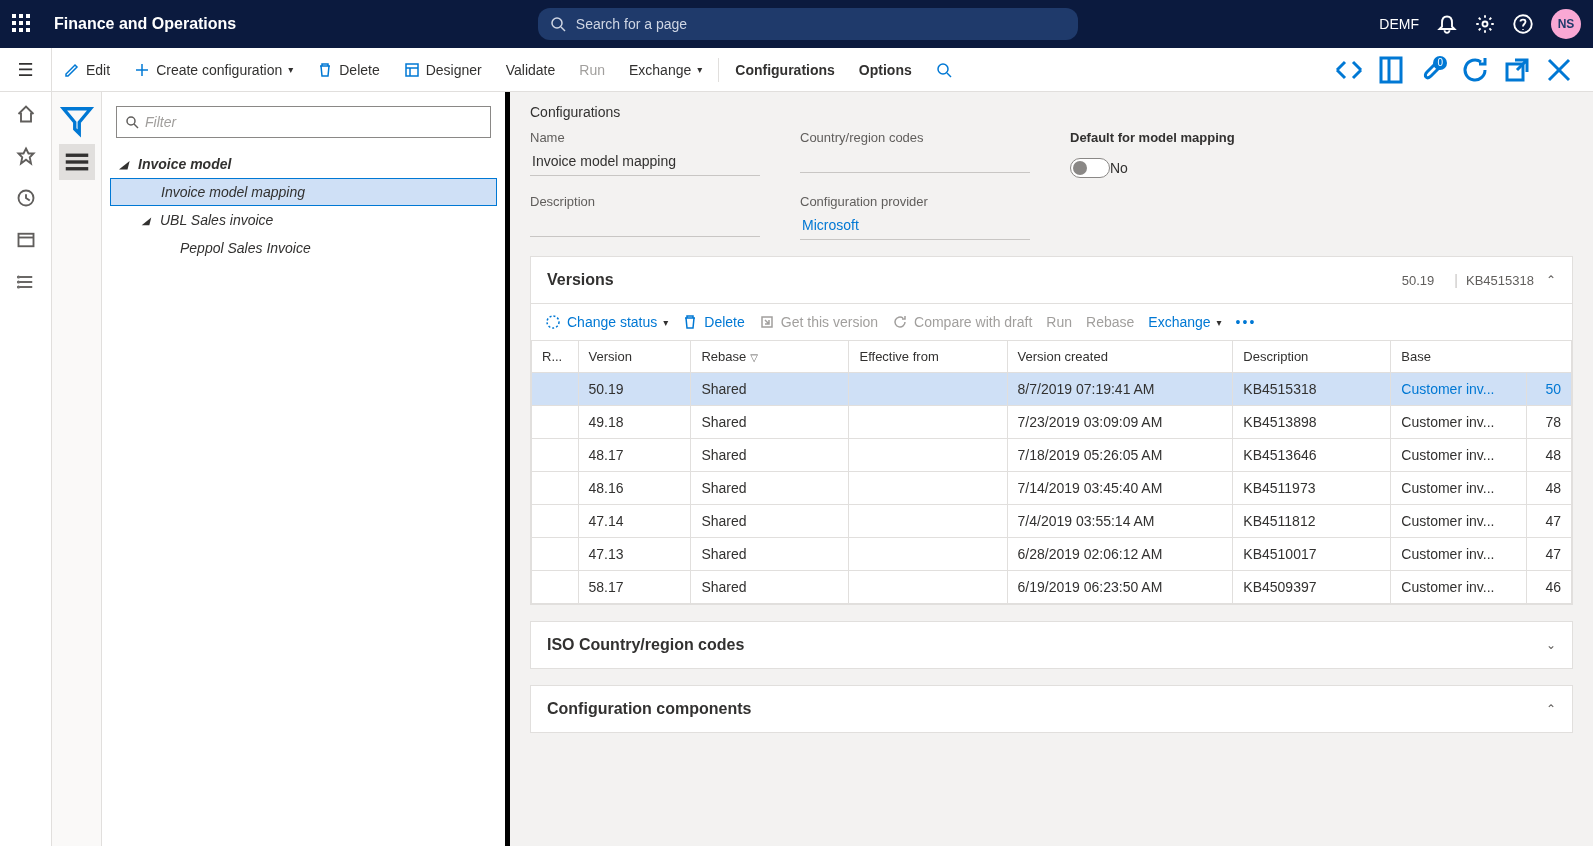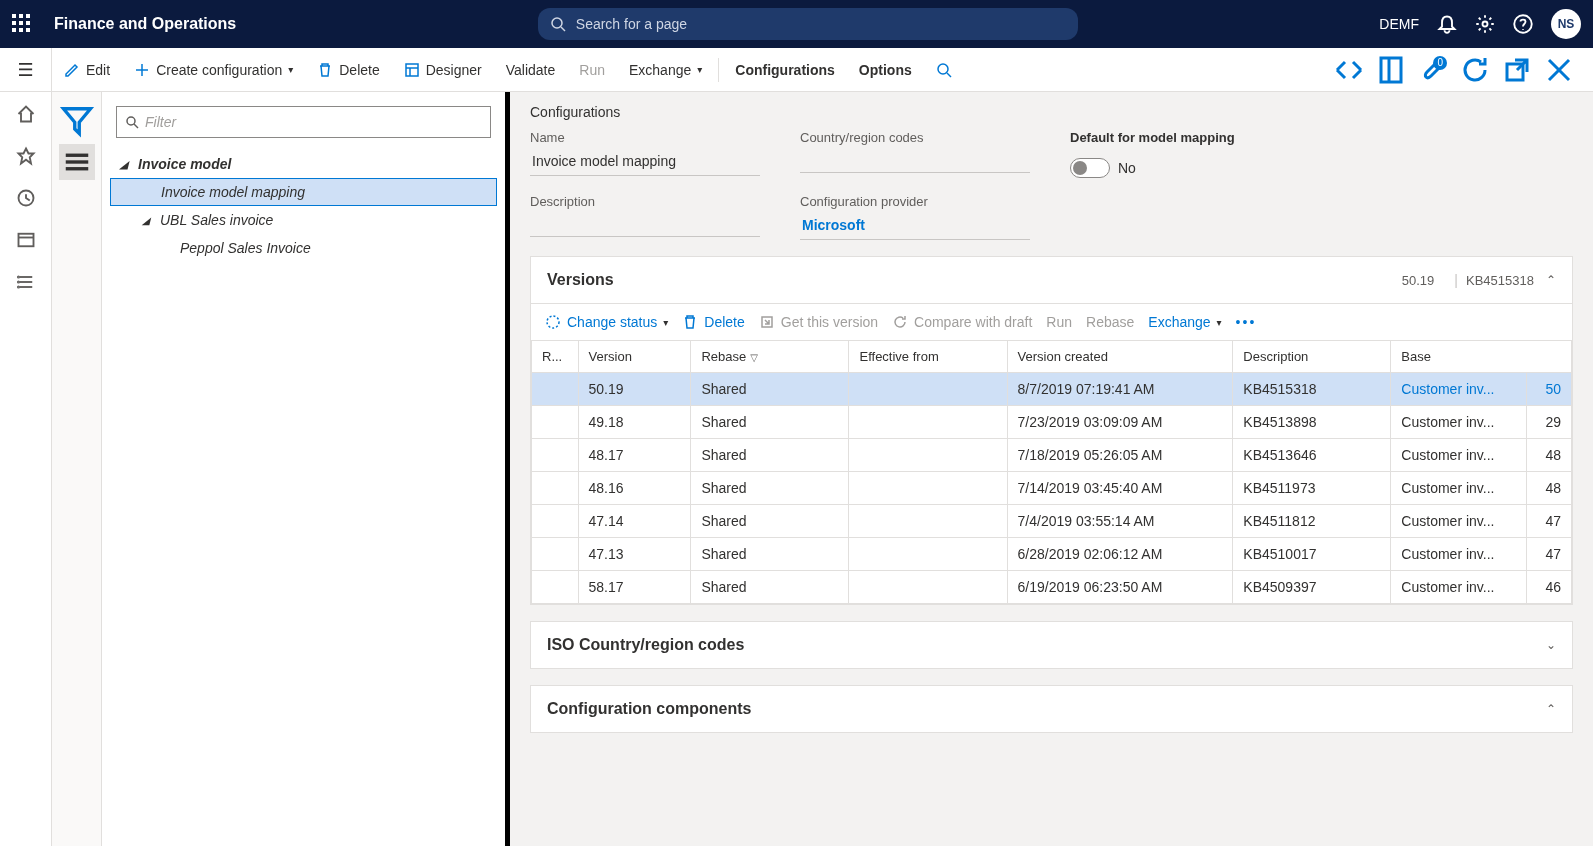--- a/index.html
+++ b/index.html
@@ -9,21 +9,21 @@
 .topbar { height: 48px; background: #0b1a3e; color: #fff; display: flex; align-items: center; padding: 0 12px; }
 .topbar .waffle { width: 20px; height: 20px; display: grid; grid-template-columns: repeat(3,4px); grid-template-rows: repeat(3,4px); gap: 3px; cursor: pointer; margin-right: 22px; }
 .topbar .waffle span { background: #fff; width: 4px; height: 4px; }
 .topbar .title { font-size: 16px; font-weight: 600; flex: 0 0 auto; }
 .topbar .spacer-left { flex: 1 1 auto; }
 .searchbox { flex: 0 0 540px; height: 32px; background: #1f3a6b; border-radius: 12px; display: flex; align-items: center; padding: 0 12px; color: #cfd6e4; }
 .searchbox svg { width: 16px; height: 16px; margin-right: 10px; }
 .topbar .spacer-right { flex: 1 1 auto; }
 .topbar .right-icons { display: flex; align-items: center; gap: 18px; }
 .topbar .right-icons .ic { width: 20px; height: 20px; display: flex; align-items: center; justify-content: center; cursor: pointer; font-size: 16px; }
-.avatar { width: 30px; height: 30px; border-radius: 50%; background: #ffffff; color: #1f3a6b; display: flex; align-items: center; justify-content: center; font-size: 12px; font-weight: 600; }
+.avatar { width: 30px; height: 30px; border-radius: 50%; background: #f9a8d4; color: #1f3a6b; display: flex; align-items: center; justify-content: center; font-size: 12px; font-weight: 600; }
 
 
 .cmdbar { height: 44px; background: #fff; border-bottom: 1px solid #e1dfdd; display: flex; align-items: center; padding: 0 8px 0 0; }
 .cmdbar .ham { width: 52px; display:flex; align-items:center; justify-content:center; cursor:pointer; font-size:18px; color:#323130; height:100%; border-right:1px solid #e1dfdd; }
 .cmdbar .btn { display: flex; align-items: center; gap: 6px; padding: 0 12px; height: 100%; cursor: pointer; color: #323130; }
 .cmdbar .btn.disabled { color: #a19f9d; cursor: default; }
 .cmdbar .btn svg { width: 16px; height: 16px; }
 .cmdbar .sep { width:1px; height:24px; background:#e1dfdd; margin:0 4px; }
 .cmdbar .spacer { flex: 1; }
 .cmdbar .right { display:flex; align-items:center; gap:10px; padding-right:10px; }
@@ -49,22 +49,22 @@
 .tree .lvl2 { padding-left:52px; }
 .tree li.selected { background:#cfe0f6; border:1px solid #0078d4; padding-top:5px; padding-bottom:5px; }
 .tree li.bold { font-weight:600; }
 
 .detail { flex:1; overflow-y:auto; padding:12px 20px 20px 20px; position:relative; }
 .detail h3 { font-size:14px; font-weight:400; color:#323130; margin-bottom:10px; }
 .fields { display:flex; gap:40px; flex-wrap:wrap; margin-bottom:16px; }
 .fieldcol { flex:0 0 230px; }
 .fieldlabel { font-size:13px; color:#605e5c; margin-bottom:4px; }
 .fieldval { font-size:14px; color:#323130; border-bottom:1px solid #c8c6c4; padding:4px 2px 6px 2px; min-height:24px; }
-.fieldval.link { color:#0078d4; cursor:pointer;font-weight:bold; }
-.toggle { display:flex; align-items:center; gap:8px;margin-top:13px; }
+.fieldval.link { color:#0078d4; cursor:pointer; }
+.toggle { display:flex; align-items:center; gap:0;margin-top:13px; }
 .togglebox { width:40px; height:20px; border:1px solid #8a8886; border-radius:10px; position:relative; background:#fff; }
 .togglebox::after { content:""; position:absolute; left:2px; top:2px; width:14px; height:14px; border-radius:50%; background:#8a8886; }
 
 .card { background:#fff; border:1px solid #e1dfdd; margin-bottom:16px; }
 .cardhead { display:flex; align-items:center; padding:14px 16px; cursor:pointer; }
 .cardhead .title { font-weight:600; font-size:16px; flex:1; }
 .cardhead .meta { color:#605e5c; font-size:13px; margin-right:12px; }
 .cardhead .metasep { color:#c8c6c4; margin:0 8px; }
 .cardhead .chev { font-size:12px; color:#605e5c; }
 .cardbody { border-top:1px solid #e1dfdd; }
@@ -420,21 +420,21 @@
                   <td style="text-align:right;color:#0078d4;">50</td>
                 </tr>
                 <tr>
                   <td></td>
                   <td>49.18</td>
                   <td>Shared</td>
                   <td></td>
                   <td>7/23/2019 03:09:09 AM</td>
                   <td>KB4513898</td>
                   <td class="">Customer inv...</td>
-                  <td style="text-align:right;">29</td>
+                  <td style="text-align:right;">78</td>
                 </tr>
                 <tr>
                   <td></td>
                   <td>48.17</td>
                   <td>Shared</td>
                   <td></td>
                   <td>7/18/2019 05:26:05 AM</td>
                   <td>KB4513646</td>
                   <td class="">Customer inv...</td>
                   <td style="text-align:right;">48</td>

